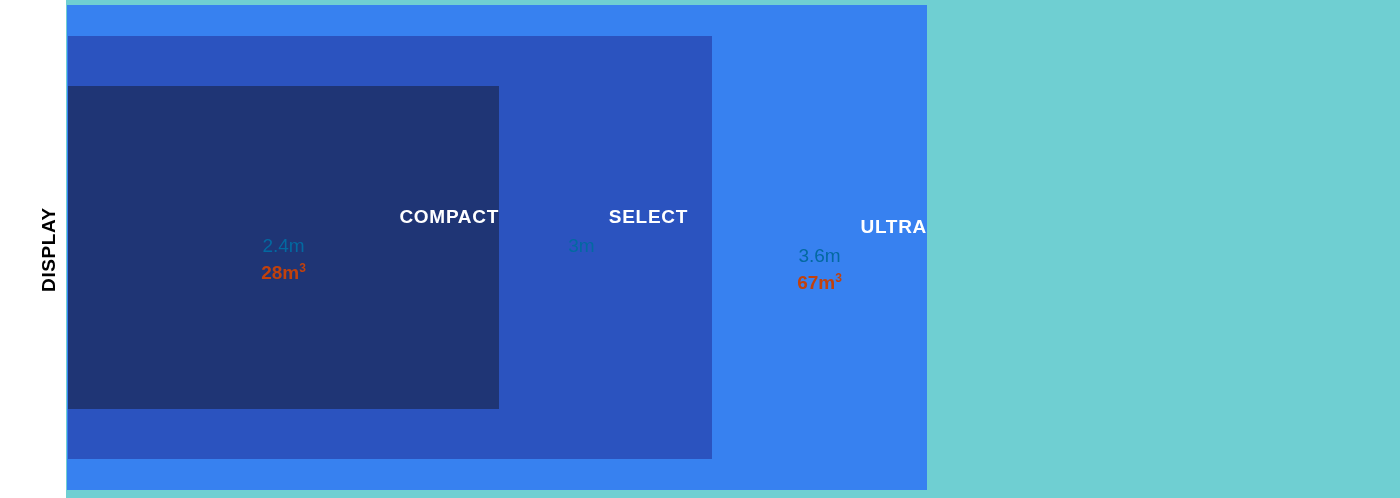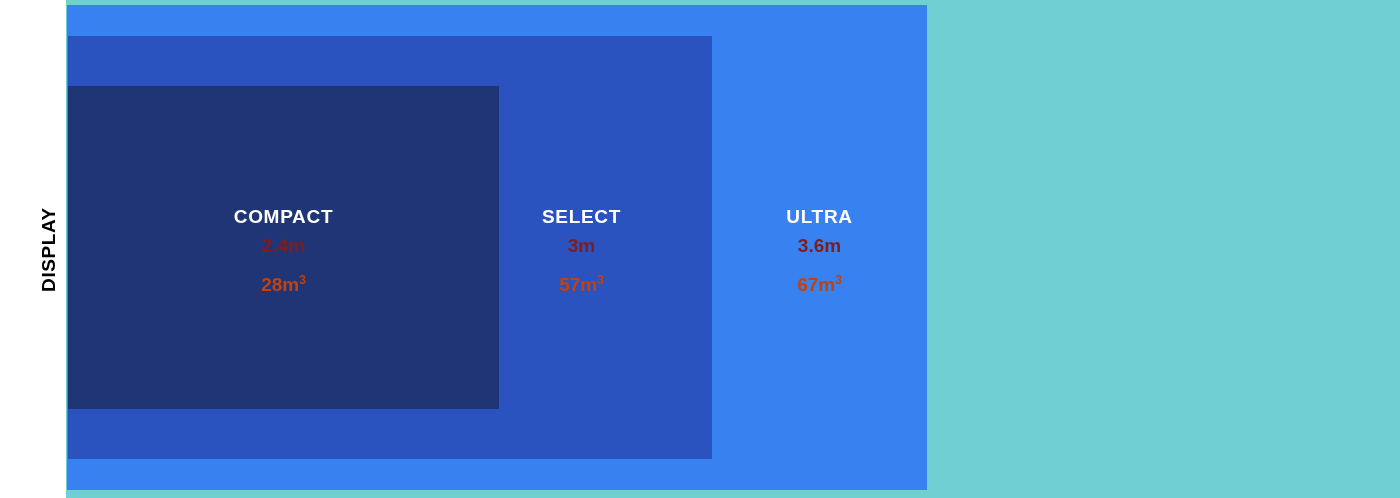--- a/index.html
+++ b/index.html
@@ -89,43 +89,44 @@
     line-height: 1;
     pointer-events: none;
   }
   .caption .tier-name {
     display: block;
     font-size: 19px;
     font-weight: bold;
     letter-spacing: 0.7px;
     color: #ffffff;
     margin-bottom: 10px;
+    text-align: right;
   }
   .caption .tier-dim {
     display: block;
     font-size: 19px;
-    font-weight: bold;
-    color: #7f1d1d;
-    margin-bottom: 20px;
+    font-weight: normal;
+    color: #0369a1;
+    margin-bottom: 8px;
   }
   .caption .tier-vol {
     display: block;
     font-size: 19px;
     font-weight: bold;
     color: #c2410c;
   }
   .caption .tier-vol sup {
     font-size: 12px;
     vertical-align: super;
     line-height: 0;
   }
 
   .cap-compact { left: 68px;  top: 207px; width: 431px; }
   .cap-select  { left: 475px; top: 207px; width: 213px; }
-  .cap-ultra   { left: 712px; top: 207px; width: 215px; }
+  .cap-ultra   { left: 712px; top: 217px; width: 215px; }
   .cap-dominus { left: 927px; top: 207px; width: 473px; }
 </style>
 </head>
 <body>
 
 <div class="stage">
 
   <div class="axis-label">
     <span>DISPLAY</span>
   </div>
@@ -137,21 +138,20 @@
 
   <div class="caption cap-compact">
     <span class="tier-name">COMPACT</span>
     <span class="tier-dim">2.4m</span>
     <span class="tier-vol"><span>28m</span><sup>3</sup></span>
   </div>
 
   <div class="caption cap-select">
     <span class="tier-name">SELECT</span>
     <span class="tier-dim">3m</span>
-    <span class="tier-vol"><span>57m</span><sup>3</sup></span>
   </div>
 
   <div class="caption cap-ultra">
     <span class="tier-name">ULTRA</span>
     <span class="tier-dim">3.6m</span>
     <span class="tier-vol"><span>67m</span><sup>3</sup></span>
   </div>
 
 
 </div>

